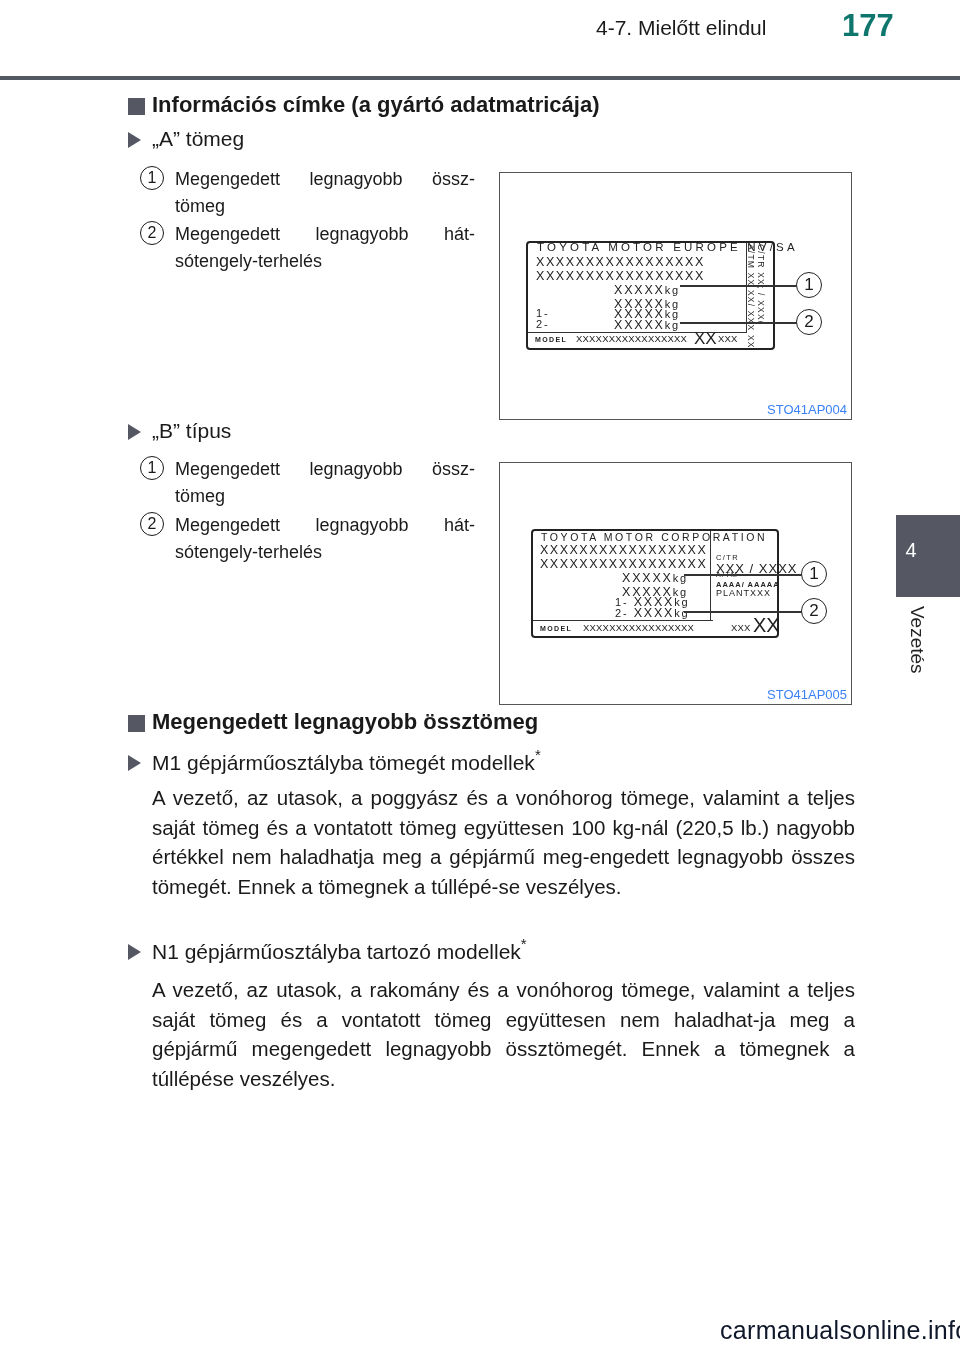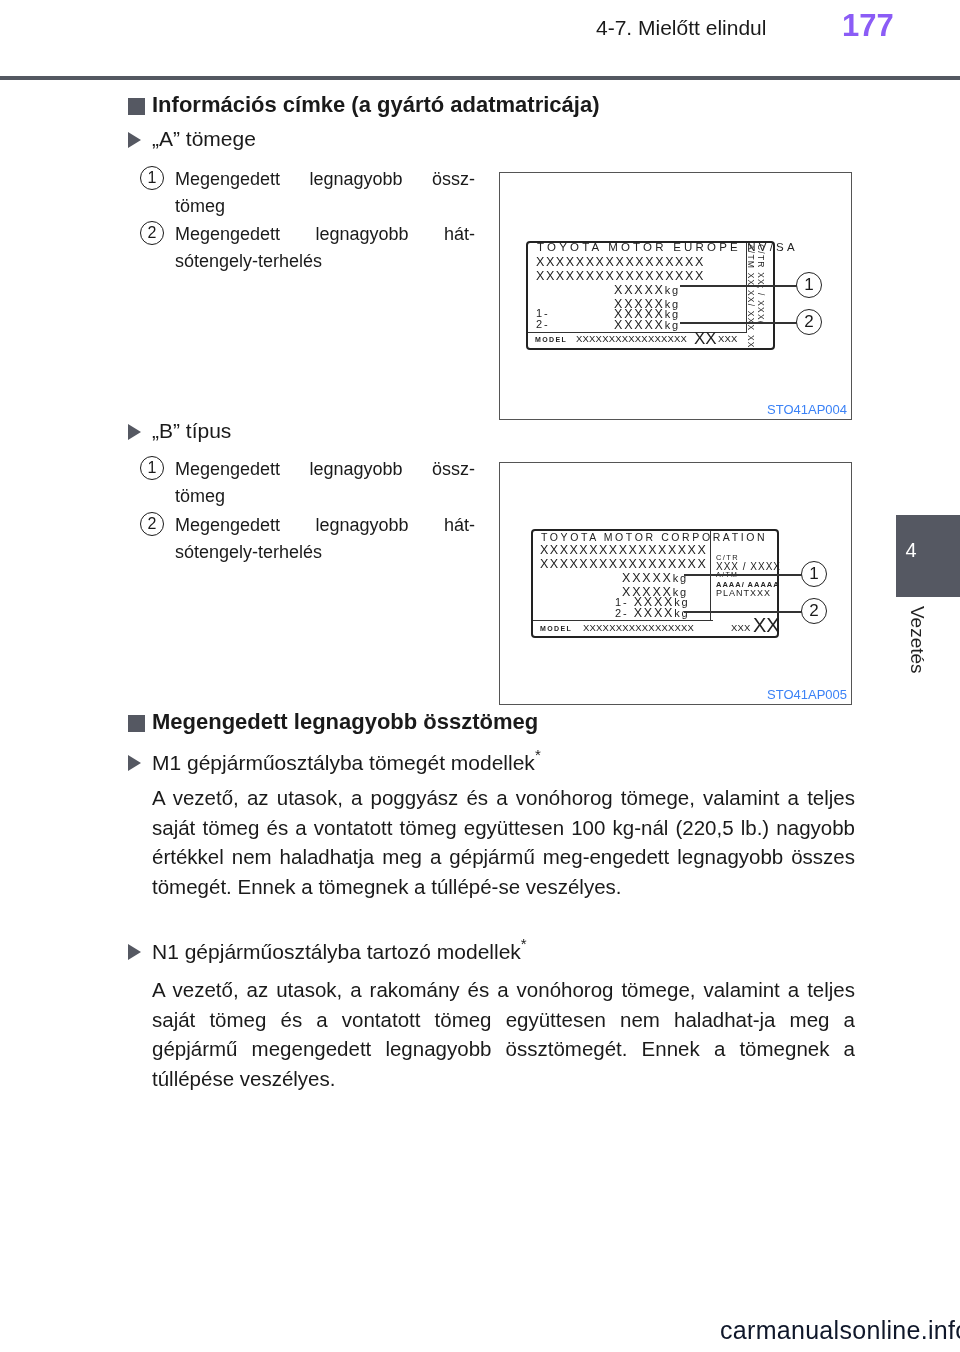--- a/index.html
+++ b/index.html
@@ -1,21 +1,21 @@
 <!DOCTYPE html>
 <html><head>
 <meta charset="utf-8">
 <style>
   html, body { margin:0; padding:0; background:#ffffff; }
   body { width:960px; height:1352px; position:relative; overflow:hidden;
          font-family:"Liberation Sans", "DejaVu Sans", sans-serif; color:#1a1a1a; }
 
   
   .hdr-section { position:absolute; left:596px; top:16px; font-size:21px; color:#1a1a1a; }
-  .hdr-page { position:absolute; left:842px; top:8px; font-size:31px; font-weight:bold; color:#8b5cf6; }
+  .hdr-page { position:absolute; left:842px; top:8px; font-size:31px; font-weight:bold; color:#0f766e; }
   .hdr-rule { position:absolute; left:0; top:76px; width:960px; height:4px; background:#545861; }
 
   
   .side-tab { position:absolute; left:896px; top:515px; width:64px; height:82px; background:#555862; }
   .side-tab-num { position:absolute; left:0; top:24px; width:30px; text-align:center; color:#ffffff; font-size:20px; }
   .side-label { position:absolute; left:898px; top:606px; width:30px; height:90px;
                 writing-mode:vertical-rl; font-size:19px; color:#222; }
   .sec-square { position:absolute; left:128px; width:17px; height:17px; background:#555862; }
   .sec-head-text { position:absolute; left:152px; font-size:22px; font-weight:bold; white-space:nowrap; }
 
@@ -51,21 +51,21 @@
 
 <div class="side-tab">
   <div class="side-tab-num">4</div>
 </div>
 <div class="side-label">Vezetés</div>
 
 <div class="sec-square" style="top:98px;"></div>
 <div class="sec-head-text" style="top:92px;">Információs címke (a gyártó adatmatricája)</div>
 
 <div class="tri" style="top:132px;"></div>
-<div class="sub-head" style="top:127px;">„A” tömege</div>
+<div class="sub-head" style="top:127px;">„A” tömeg</div>
 
 <div class="num-circle" style="top:166px;">1</div>
 <div class="item-text" style="top:166px;">
   <div style="text-align:justify; text-align-last:justify;">Megengedett legnagyobb össz-</div>
   <div>tömeg</div>
 </div>
 <div class="num-circle" style="top:221px;">2</div>
 <div class="item-text" style="top:221px;">
   <div style="text-align:justify; text-align-last:justify;">Megengedett legnagyobb hát-</div>
   <div>sótengely-terhelés</div>
@@ -122,21 +122,21 @@
     <div class="mono" style="left:7px; top:26px; font-size:12.5px; letter-spacing:1.5px;">XXXXXXXXXXXXXXXXX</div>
 
     <div class="mono" style="left:89px; top:40px; font-size:12.5px;"><span>XXXXX</span><span style="font-size:11px;">kg</span></div>
     <div class="mono" style="left:89px; top:54px; font-size:12.5px;"><span>XXXXX</span><span style="font-size:11px;">kg</span></div>
     <div class="mono" style="left:82px; top:64px; font-size:12.5px;"><span style="font-size:11px;">1-</span> <span>XXXX</span><span style="font-size:11px;">kg</span></div>
     <div class="mono" style="left:82px; top:75px; font-size:12.5px;"><span style="font-size:11px;">2-</span> <span>XXXX</span><span style="font-size:11px;">kg</span></div>
 
     <div style="position:absolute; left:0; top:89px; width:180px; height:1px; background:#333;"></div>
     <div style="position:absolute; left:177px; top:0; width:1px; height:90px; background:#333;"></div>
     <div class="mono" style="left:183px; top:22px; font-size:7.5px; letter-spacing:1.4px;">C/TR</div>
-    <div class="mono" style="left:183px; top:30px; font-size:10px; letter-spacing:1px;">XXX  / XXXX</div>
+    <div class="mono" style="left:183px; top:30px; font-size:13px; letter-spacing:1px;">XXX  / XXXX</div>
     <div class="mono" style="left:183px; top:40px; font-size:7px; letter-spacing:1.4px;">A/TM</div>
     <div class="mono" style="left:183px; top:49px; font-size:7.5px; letter-spacing:1px;font-weight:bold;">AAAA/ AAAAA</div>
     <div class="mono" style="left:183px; top:57px; font-size:9px; letter-spacing:1px;">PLANTXXX</div>
 
     <div class="mono" style="left:7px; top:94px; font-size:7px; letter-spacing:1.4px; font-weight:bold;">MODEL</div>
     <div class="mono" style="left:50px; top:91px; font-size:9.5px; letter-spacing:0.2px;">XXXXXXXXXXXXXXXXX</div>
     <div class="mono" style="left:198px; top:91px; font-size:9.5px; letter-spacing:0.2px;">XXX</div>
     <div class="mono" style="left:220px; top:83px; font-size:20px; letter-spacing:0;">XX</div>
   </div>
   <div class="leader" style="left:184px; top:111px; width:118px;"></div>

